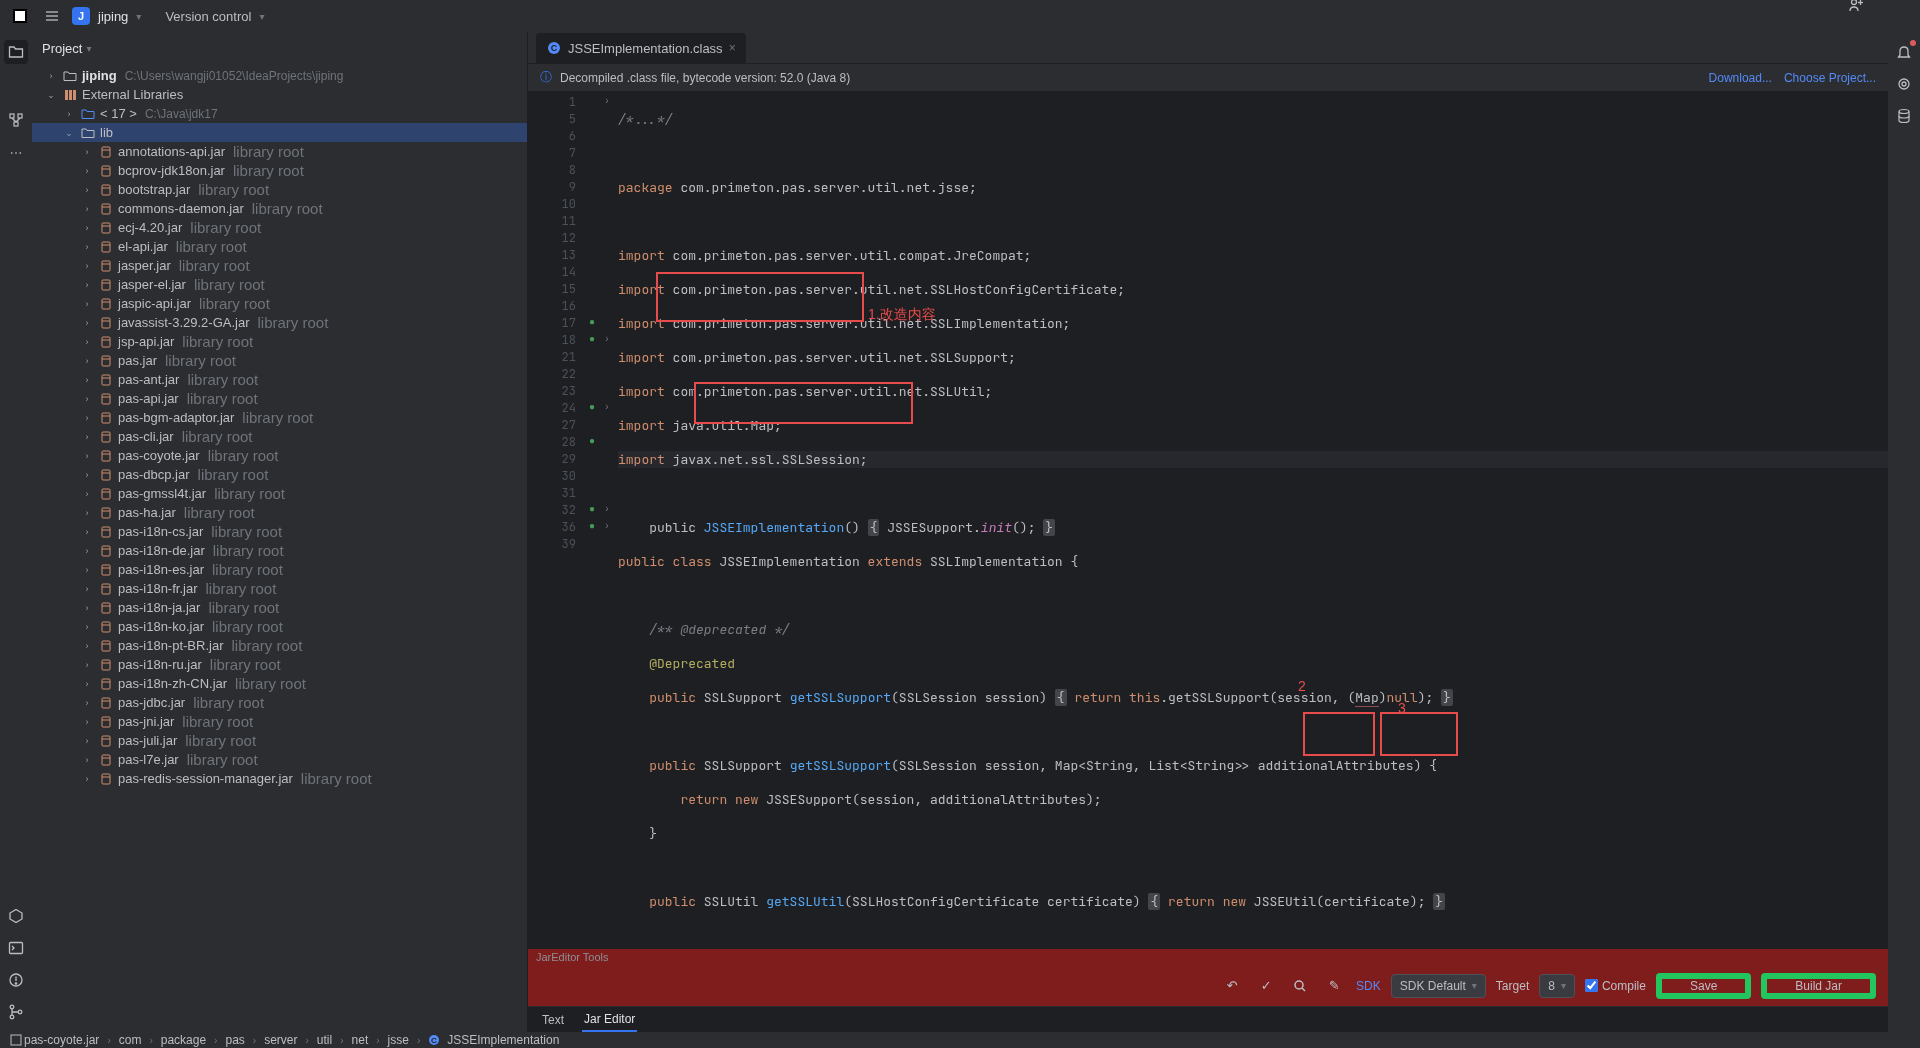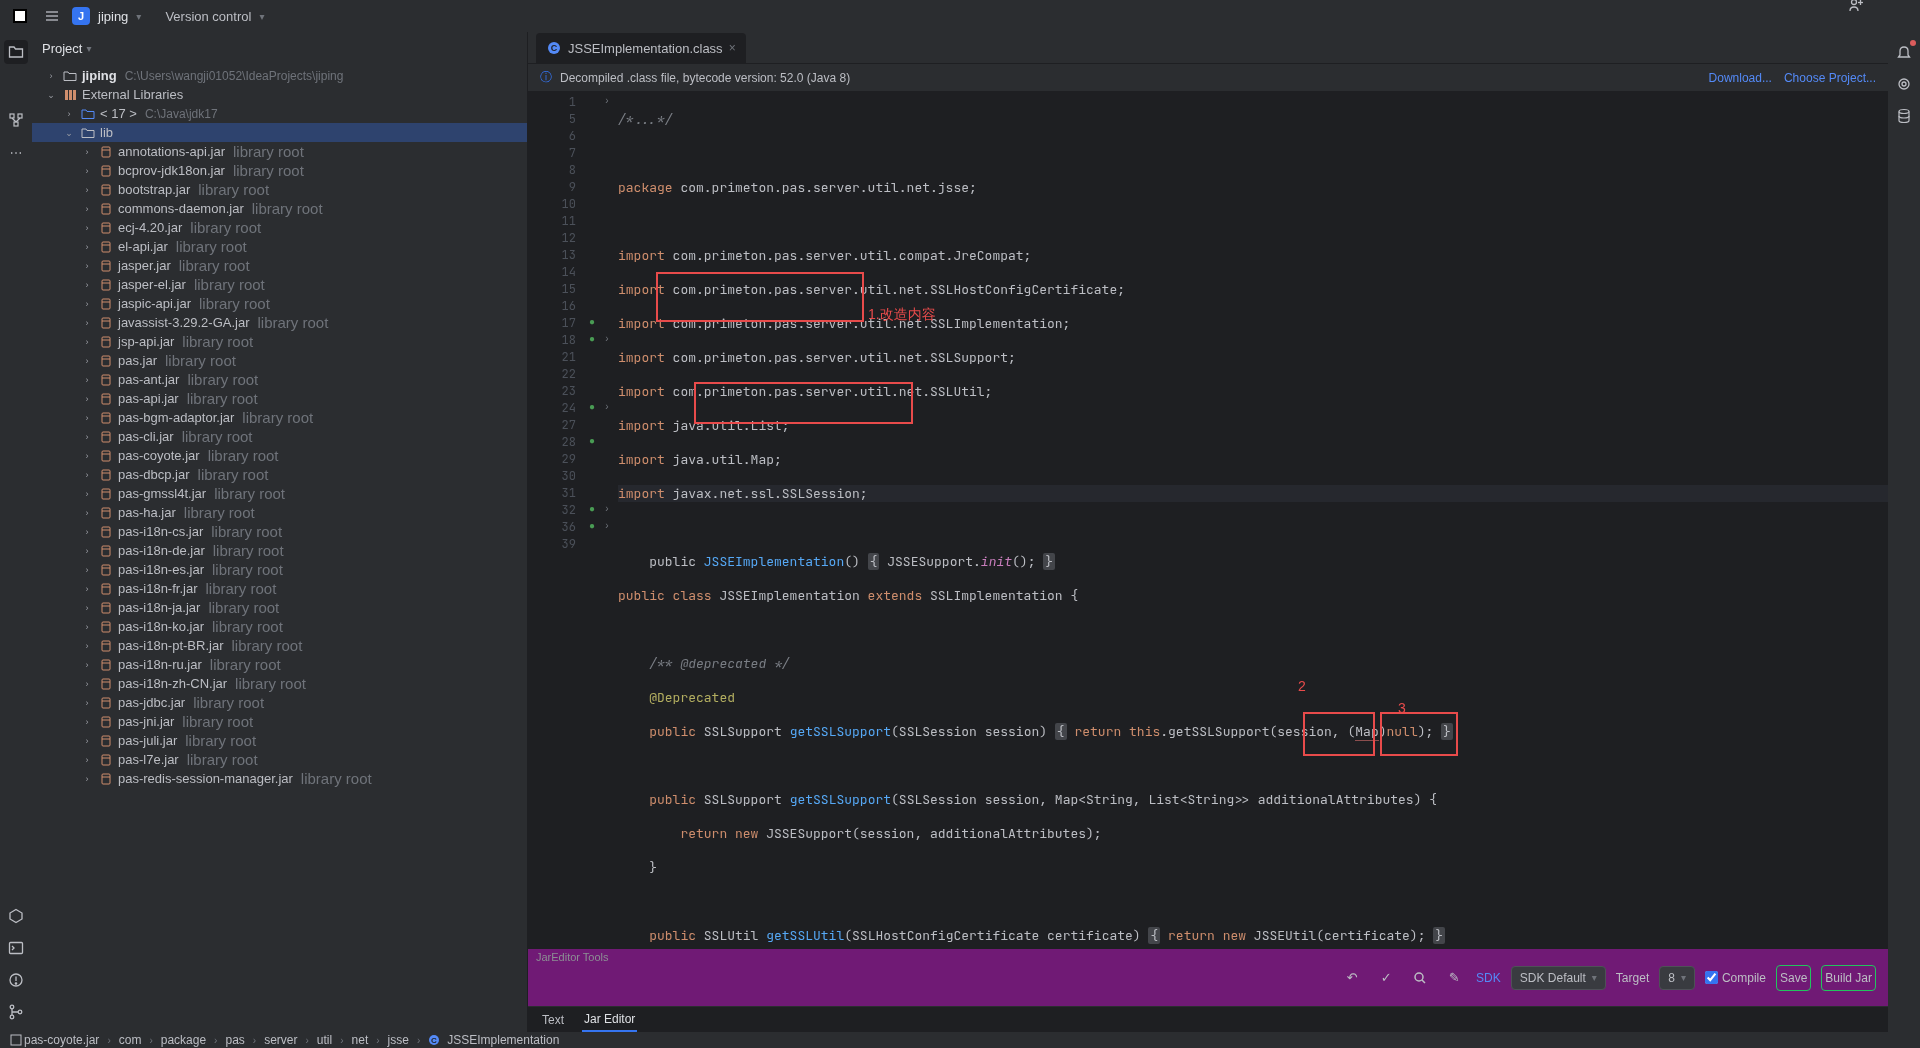--- a/index.html
+++ b/index.html
@@ -46,26 +46,26 @@
 .k { color: #cf8e6d; }
 .s { color: #bcbec4; }
 .c { color: #7a7e85; font-style: italic; }
 .a { color: #b3ae60; }
 .m { color: #56a8f5; }
 .fn { color: #c77dbb; font-style: italic; }
 .brace { background: #43454a; padding: 0 2px; border-radius: 2px; }
 .hl-under { border-bottom: 1px solid #8c4e4e; }
 .red-box { position: absolute; border: 2px solid #e84b4b; pointer-events: none; }
 .red-label { position: absolute; color: #e84b4b; font-size: 14px; font-family: "Segoe UI", Arial; pointer-events: none; }
-.jar-tools { height: 58px; background: #701a75; display: flex; flex-direction: row; border-top: 1px solid #1e1f22; }
+.jar-tools { height: 58px; background: #7f1d1d; display: flex; flex-direction: column; border-top: 1px solid #1e1f22; }
 .jar-tools-header { height: 16px; font-size: 11px; padding: 2px 8px; color: #8c8f94; }
 .jar-tools-row { flex: 1; display: flex; align-items: center; justify-content: flex-end; gap: 10px; padding: 0 12px; }
 .sdk-label { color: #548af7; font-size: 12px; }
 .jt-select { background: #393b40; color: #bcbec4; border: 1px solid #4e5157; border-radius: 4px; height: 24px; padding: 0 8px; font-size: 12px; display: flex; align-items: center; gap: 6px; }
-.jt-btn { background: transparent; color: #bcbec4; border: 1px solid #22c55e; border-radius: 4px; height: 26px; padding: 0 3px; font-size: 12px; cursor: pointer; text-align: center; }
+.jt-btn { background: transparent; color: #bcbec4; border: 6px solid #22c55e; border-radius: 4px; height: 26px; padding: 0 28px; font-size: 12px; cursor: pointer; text-align: center; }
 .jt-check { display: flex; align-items: center; gap: 4px; font-size: 12px; }
 .jt-check input { accent-color: #3574f0; }
 .editor-bottom-tabs { height: 26px; background: #1e1f22; display: flex; align-items: center; padding-left: 12px; gap: 16px; border-top: 1px solid #2b2d30; font-size: 12px; }
 .ebt { padding: 4px 2px; color: #bcbec4; cursor: pointer; }
 .ebt.active { border-bottom: 2px solid #3574f0; color: #dfe1e5; }
 .status-bar { position: absolute; bottom: 0; left: 0; right: 0; height: 16px; background: #2b2d30; display: flex; align-items: center; font-size: 12px; padding: 0 8px; color: #bcbec4; overflow: hidden; }
 .crumb { display: flex; align-items: center; gap: 4px; }
 .crumb-sep { color: #6f737a; margin: 0 4px; font-size: 10px; }
 .folder-active { background: #1e1f22; border-radius: 4px; }
 .notif-dot { position: relative; }
@@ -768,21 +768,20 @@
       <div class="code" id="code">
 <div class="code-line"><span class="c">/*...*/</span></div>
 <div class="code-line"></div>
 <div class="code-line"><span class="k">package</span><span class="s"> com.primeton.pas.server.util.net.jsse;</span></div>
 <div class="code-line"></div>
 <div class="code-line"><span class="k">import</span><span class="s"> com.primeton.pas.server.util.compat.JreCompat;</span></div>
 <div class="code-line"><span class="k">import</span><span class="s"> com.primeton.pas.server.util.net.SSLHostConfigCertificate;</span></div>
 <div class="code-line"><span class="k">import</span><span class="s"> com.primeton.pas.server.util.net.SSLImplementation;</span></div>
 <div class="code-line"><span class="k">import</span><span class="s"> com.primeton.pas.server.util.net.SSLSupport;</span></div>
 <div class="code-line"><span class="k">import</span><span class="s"> com.primeton.pas.server.util.net.SSLUtil;</span></div>
-<div class="code-line"><span class="k">import</span><span class="s"> java.util.List;</span></div>
 <div class="code-line"><span class="k">import</span><span class="s"> java.util.Map;</span></div>
 <div class="code-line current"><span class="k">import</span><span class="s"> javax.net.ssl.SSLSession;</span></div>
 <div class="code-line"></div>
 <div class="code-line"><span class="s">    public </span><span class="m">JSSEImplementation</span><span class="s">() </span><span class="brace">{</span><span class="s"> JSSESupport.</span><span class="fn">init</span><span class="s">(); </span><span class="brace">}</span></div>
 <div class="code-line"><span class="k">public class </span><span class="s">JSSEImplementation </span><span class="k">extends</span><span class="s"> SSLImplementation {</span></div>
 <div class="code-line"></div>
 <div class="code-line"><span class="c">    /** @deprecated */</span></div>
 <div class="code-line"><span class="a">    @Deprecated</span></div>
 <div class="code-line"><span class="k">    public </span><span class="s">SSLSupport </span><span class="m">getSSLSupport</span><span class="s">(SSLSession session) </span><span class="brace">{</span><span class="k"> return </span><span class="k">this</span><span class="s">.getSSLSupport(session, (</span><span class="s hl-under">Map</span><span class="s">)</span><span class="k">null</span><span class="s">); </span><span class="brace">}</span></div>
 <div class="code-line"></div>

